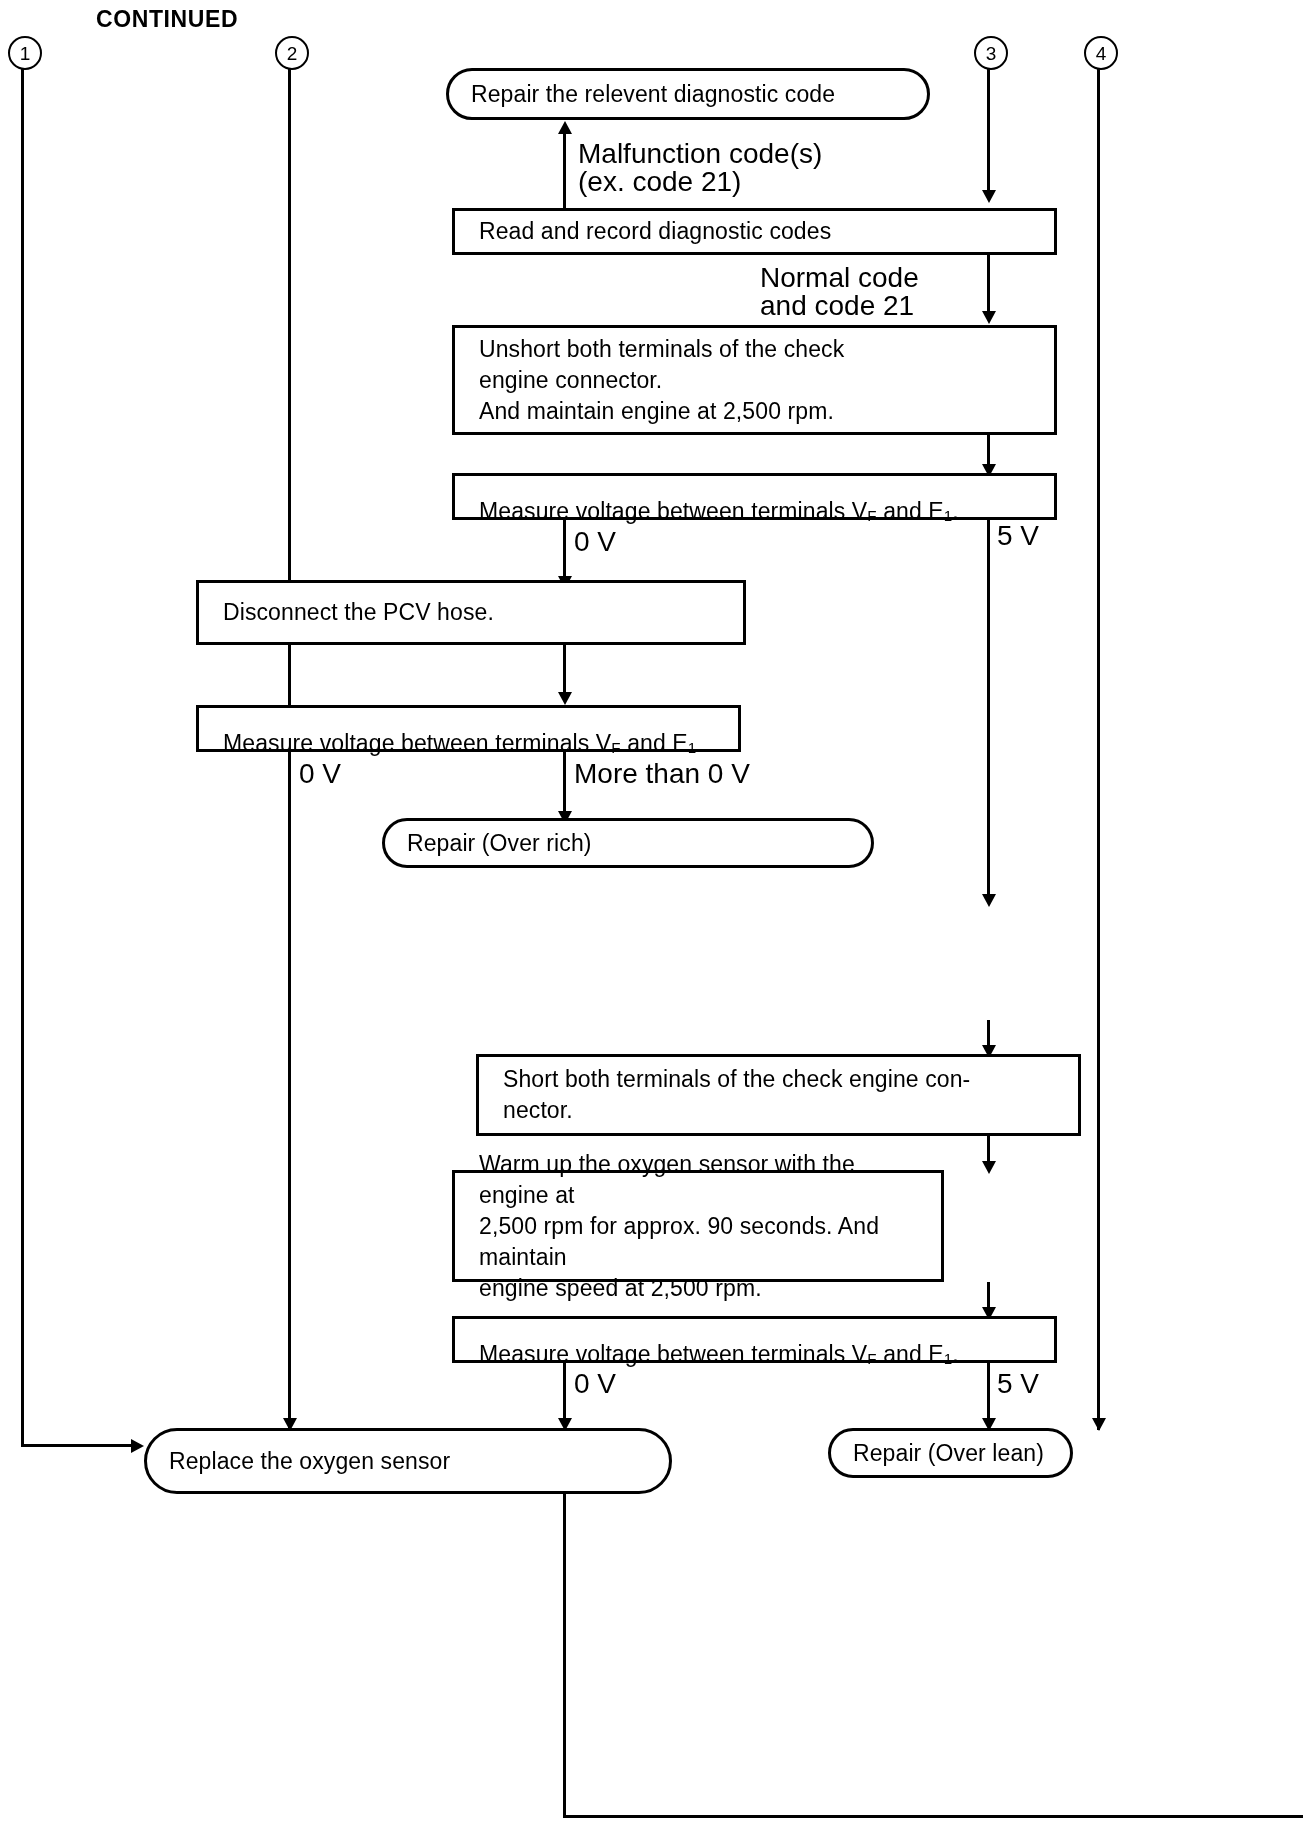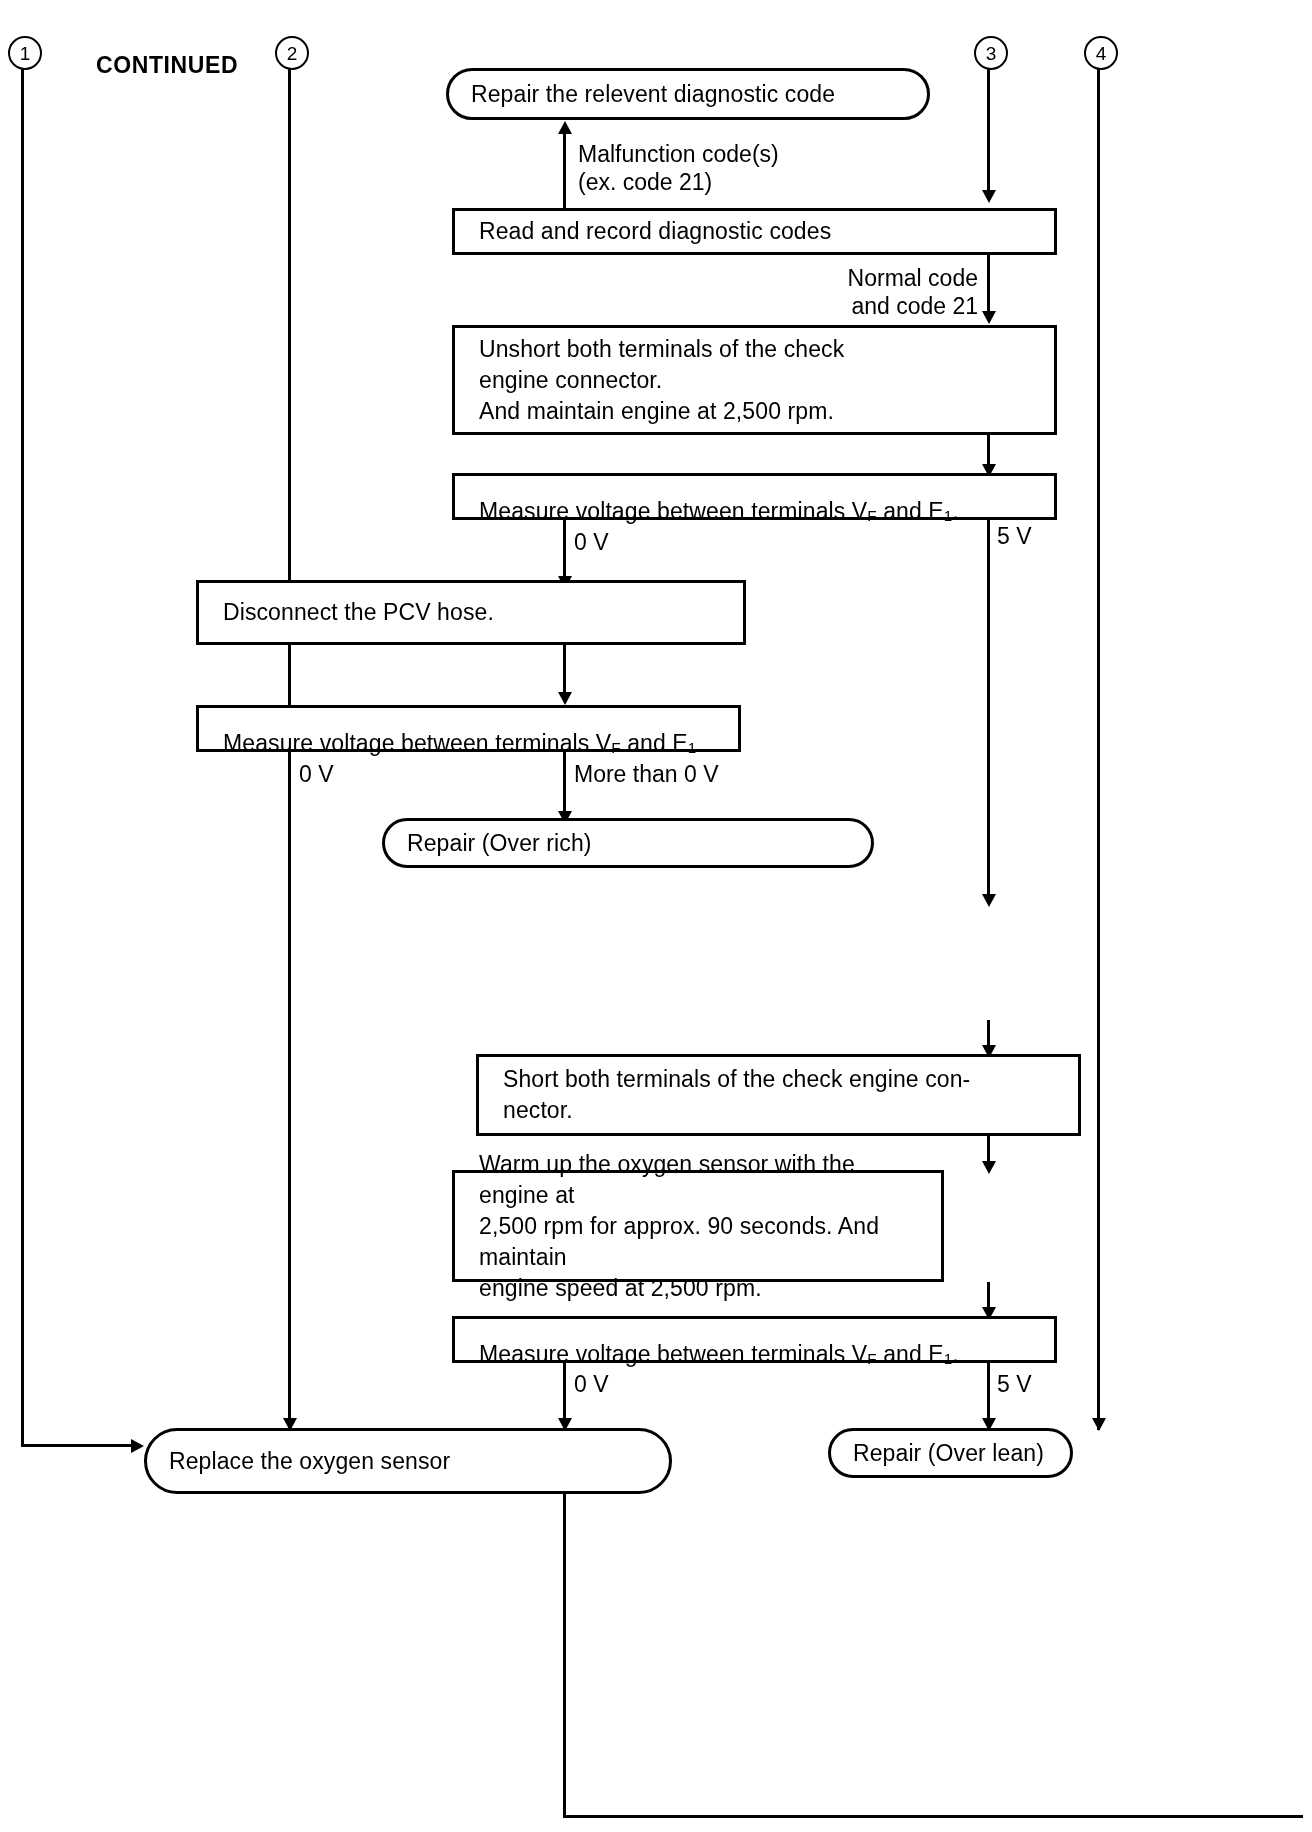--- a/index.html
+++ b/index.html
@@ -83,28 +83,27 @@
     width: 0;
     height: 0;
     border-top: 7px solid transparent;
     border-bottom: 7px solid transparent;
     border-left: 13px solid #000000;
     z-index: 2;
   }
   
   .edge-label {
     position: absolute;
-    font-size: 23px;
+    font-size: 28px;
     line-height: 28px;
     white-space: pre-line;
     z-index: 4;
     background: transparent;
   }
   .edge-label.right-align {
-    text-align: right;
   }
   
   .circ-ref {
     position: absolute;
     width: 30px;
     height: 30px;
     border: 2px solid #000000;
     border-radius: 50%;
     display: flex;
     align-items: center;
@@ -114,21 +113,20 @@
     background: #ffffff;
     z-index: 5;
   }
   
   .heading {
     position: absolute;
     font-size: 23px;
     font-weight: bold;
     letter-spacing: 0.6px;
     z-index: 5;
-    margin-top: 46px;
   }
   sub {
     font-size: 0.66em;
     vertical-align: baseline;
     position: relative;
     bottom: -0.16em;
   }
 </style>
 </head>
 <body>

